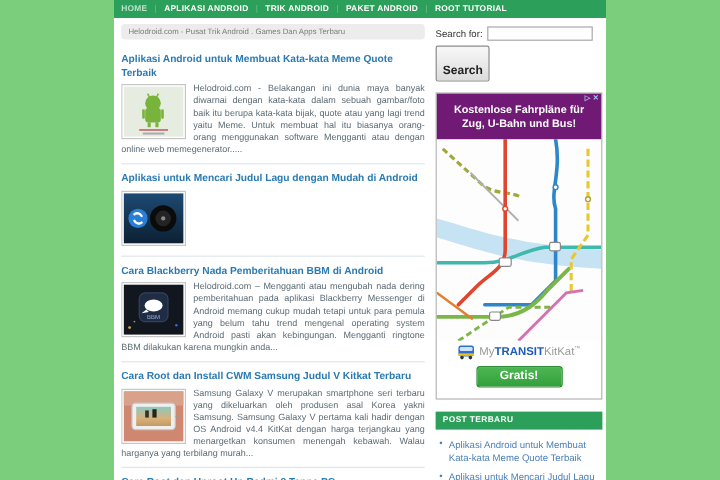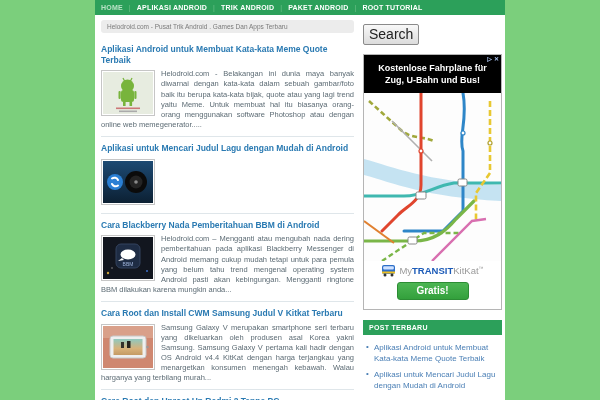--- a/index.html
+++ b/index.html
@@ -22,25 +22,25 @@
   .article { border-bottom:1px solid #dfe6ea; padding:4px 0 6px 0; overflow:hidden; }
   .article:first-of-type { border-top:1px solid #dfe6ea; }
   .article h2 { font-size:8.5px; color:#2a7ab2; margin:2px 0 4px 0; line-height:1.25; cursor:pointer; }
   .thumb { float:left; width:54px; height:46px; border:1px solid #c6c6c6; background:#fff; padding:1px; margin:1px 6px 2px 0; cursor:pointer; }
   .thumb svg { width:50px; height:42px; display:block; }
   .article p { font-size:7.5px; color:#5c6b74; line-height:1.35; text-align:justify; }
 
   
   .search-row { display:flex; align-items:center; gap:4px; font-size:8px; color:#333; margin-top:2px; }
   .search-row input { width:88px; height:12px; border:1px solid #a9a9a9; font-size:8px; padding:0 2px; }
-  .search-btn { margin-top:4px; font-size:14px; padding:1px 5px 2px 5px; background:linear-gradient(#f8f8f8,#dcdcdc); border:1px solid #8a8a8a; border-radius:2px; cursor:pointer; color:#222; }
+  .search-btn { margin-top:4px; font-size:10px; padding:15px 5px 2px 5px; background:linear-gradient(#f8f8f8,#dcdcdc); border:1px solid #8a8a8a; border-radius:2px; cursor:pointer; color:#222;font-weight:bold; }
 
   
   .ad { border:1px solid #b5b5b5; margin-top:9px; background:#fff; }
-  .ad-head { background:#000000; color:#fff; font-weight:bold; font-size:9px; text-align:center; line-height:1.3; padding:8px 4px 7px 4px; position:relative; }
+  .ad-head { background:#701a75; color:#fff; font-weight:bold; font-size:9px; text-align:center; line-height:1.3; padding:8px 4px 7px 4px; position:relative; }
   .ad-badges { position:absolute; top:1px; right:2px; font-size:6px; color:#a9c3ef; display:flex; gap:2px; cursor:pointer; }
   .ad-map { display:block; width:137px; height:168px; cursor:pointer; }
   .ad-brand { display:flex; align-items:center; justify-content:center; gap:3px; padding:3px 0 2px 0; cursor:pointer; }
   .ad-brand .txt { font-size:9.5px; color:#9a9a9a; }
   .ad-brand .txt b { color:#1c5bb8;text-align:right; }
   .ad-brand sup { font-size:5px; color:#9a9a9a; }
   .ad-cta { display:block; width:72px; margin:3px auto 9px auto; background:linear-gradient(#4cb653,#33a03c); color:#fff; font-weight:bold; font-size:10px; text-align:center; border-radius:3px; padding:2px 0 3px 0; border:1px solid #2c8c34; cursor:pointer; }
 
   
   .posts { margin-top:10px; }
@@ -76,21 +76,21 @@
             <circle cx="24.5" cy="14" r="6.5" fill="#78b43c"></circle>
             <rect x="18" y="18" width="13" height="12" rx="2.5" fill="#78b43c"></rect>
             <rect x="15.5" y="19" width="2.2" height="8" rx="1" fill="#78b43c"></rect>
             <rect x="31.3" y="19" width="2.2" height="8" rx="1" fill="#78b43c"></rect>
             <rect x="20" y="30" width="2.6" height="4" fill="#78b43c"></rect>
             <rect x="26.5" y="30" width="2.6" height="4" fill="#78b43c"></rect>
             <rect x="13" y="35.5" width="24" height="1.6" fill="#c77"></rect>
             <rect x="16" y="38.5" width="18" height="1.6" fill="#aaa"></rect>
           </svg>
         </div>
-        <p>Helodroid.com - Belakangan ini dunia maya banyak diwarnai dengan kata-kata dalam sebuah gambar/foto baik itu berupa kata-kata bijak, quote atau yang lagi trend yaitu Meme. Untuk membuat hal itu biasanya orang-orang menggunakan software Photoshop atau dengan online web memegenerator.....</p>
+        <p>Helodroid.com - Belakangan ini dunia maya banyak diwarnai dengan kata-kata dalam sebuah gambar/foto baik itu berupa kata-kata bijak, quote atau yang lagi trend yaitu Meme. Untuk membuat hal itu biasanya orang-orang menggunakan software Mengganti atau dengan online web memegenerator.....</p>
       </div>
 
       <div class="article">
         <h2>Aplikasi untuk Mencari Judul Lagu dengan Mudah di Android</h2>
         <div class="thumb">
           <svg viewBox="0 0 50 42">
             <defs>
                 <linearGradient id="gshz" x1="0" y1="0" x2="0" y2="1">
               <stop offset="0" stop-color="#1d4a73"></stop>
                   <stop offset="1" stop-color="#0c2033"></stop>
@@ -148,20 +148,24 @@
       </div>
 
       <div class="article">
         <h2>Cara Root dan Unroot Hp Redmi 2 Tanpa PC</h2>
 
       </div>
 
     </div>
 
     <div class="side">
+      <div class="search-row">
+        <span>Search for:</span>
+        <input type="text" value="" style="">
+      </div>
       <button class="search-btn">Search</button>
 
       <div class="ad">
         <div class="ad-head">
           <span>Kostenlose Fahrpläne für Zug, U-Bahn und Bus!</span>
           <span class="ad-badges">
             <span>▷</span>
             <span>✕</span>
           </span>
         </div>

